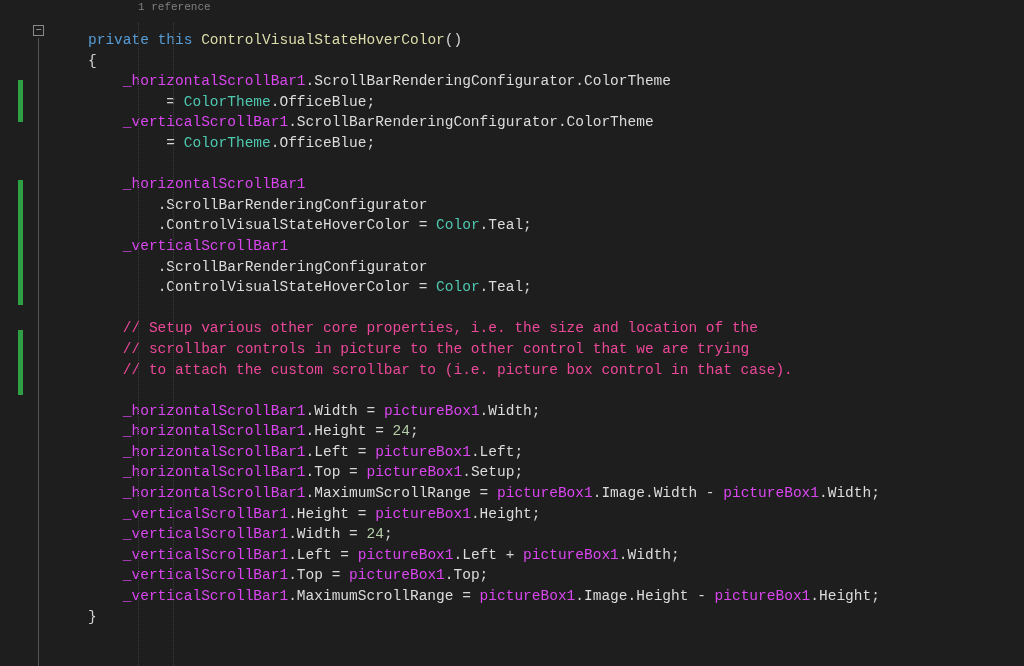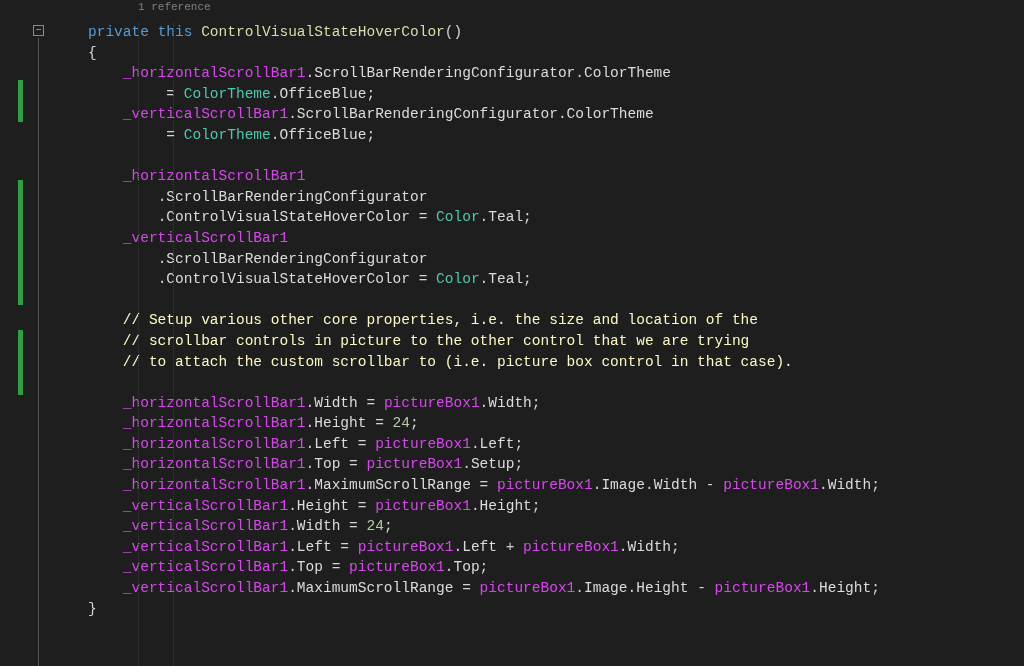--- a/index.html
+++ b/index.html
@@ -3,29 +3,29 @@
 <meta charset="utf-8">
 <style>
   * { margin:0; padding:0; box-sizing:border-box; }
   html,body { width:1024px; height:666px; background:#1e1e1e; font-family:Consolas,"Courier New",monospace; font-size:14.5px; overflow:hidden; color:#d4d4d4; }
   .ed { display:flex; height:100%; }
   .left-markers { width:26px; background:#1e1e1e; position:relative; flex-shrink:0; }
   .mk { position:absolute; left:18px; width:5px; background:#2ea043; }
   .gutter { width:62px; background:#1e1e1e; position:relative; flex-shrink:0; }
   .fold { position:absolute; left:7px; top:25px; width:11px; height:11px; border:1px solid #8a8a8a; color:#b0b0b0; font-size:10px; line-height:9px; text-align:center; cursor:pointer; }
   .vline { position:absolute; left:12px; top:38px; width:0; height:650px; border-left:1px solid #555; }
-  .code { flex:1; padding-top:8px; position:relative; }
+  .code { flex:1; padding-top:16px; position:relative; }
   .ref { position:absolute; top:1px; left:50px; font-size:11px; color:#808080; }
   pre { margin-top:14px; line-height:20.6px; white-space:pre; font-family:inherit; }
   .indent-guides { position:absolute; top:23px; left:0; height:650px; pointer-events:none; }
   .ig { position:absolute; top:0; width:0; height:650px; border-left:1px dotted #3a3a3a; }
   .kw  { color:#569cd6; }
   .type{ color:#4ec9b0; }
   .mthd{ color:#dcdcaa; }
-  .cmt { color:#fef9c3; }
+  .cmt { color:#ec4899; }
   .fld { color:#d946ef; }
   .prop{ color:#dcdcdc; }
   .num { color:#b5cea8; }
   .punc{ color:#d4d4d4; }
 </style>
 </head>
 <body>
 
 <div class="ed">
 

